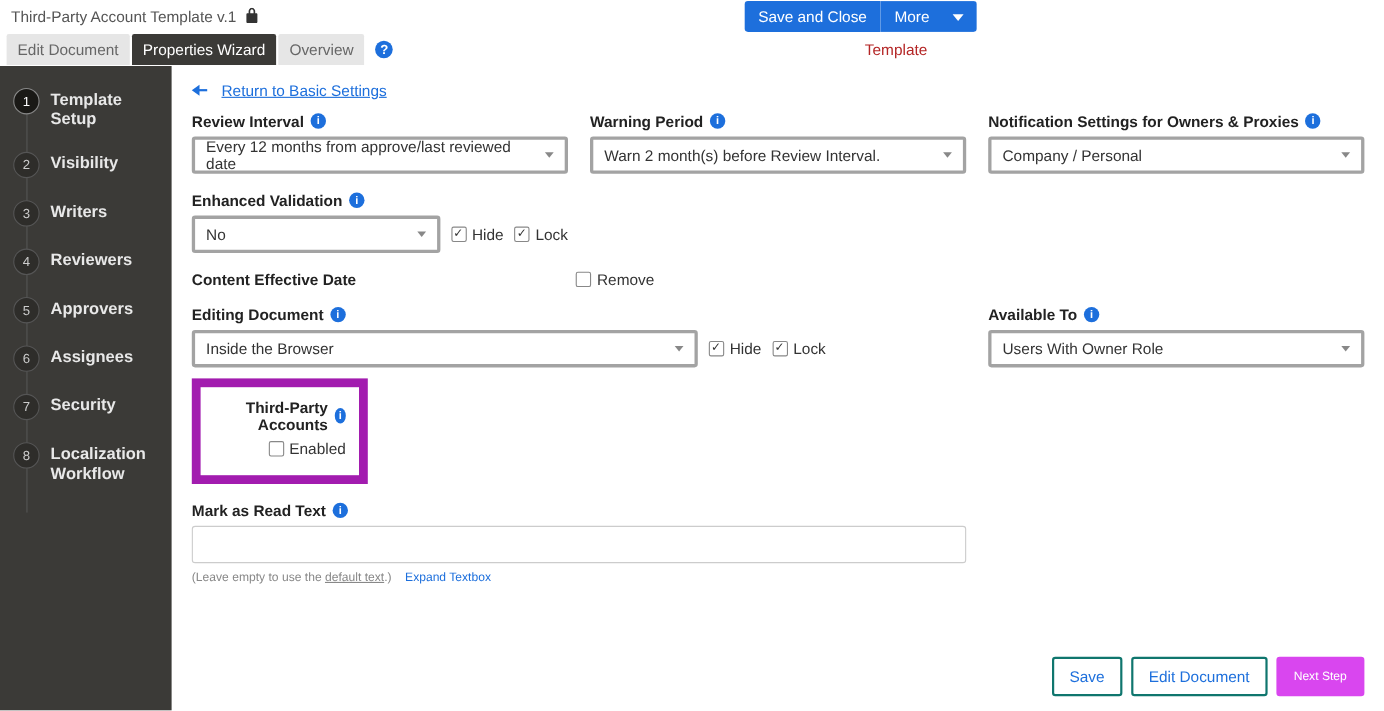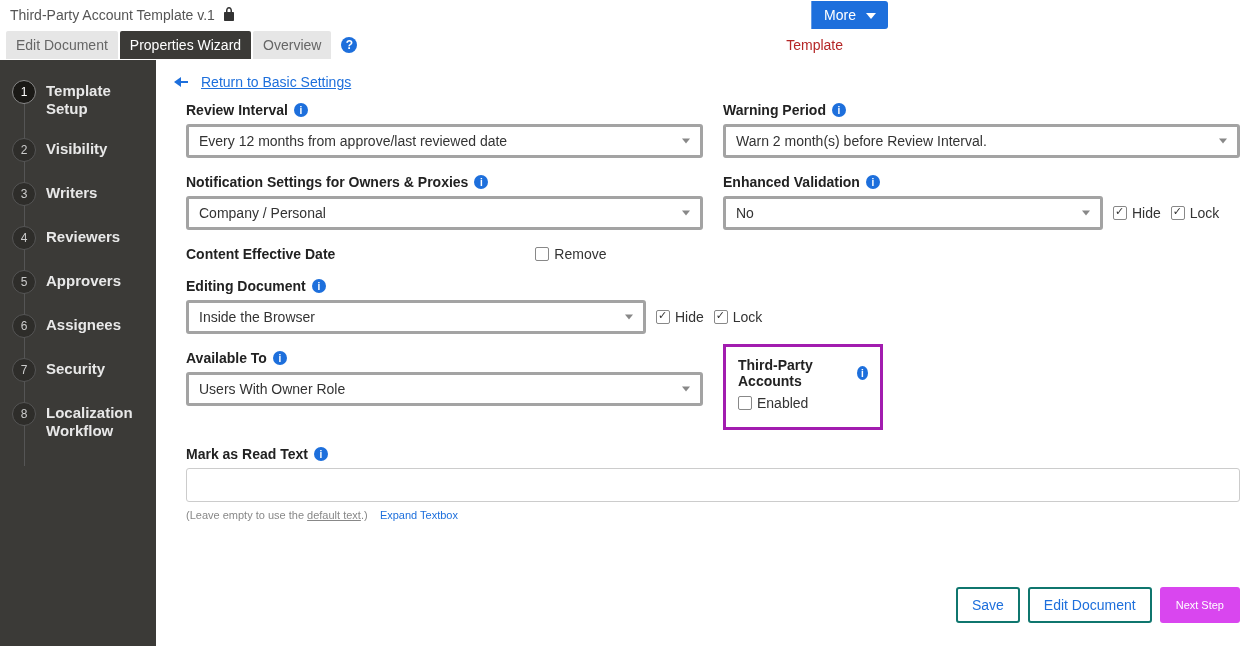--- a/index.html
+++ b/index.html
@@ -36,21 +36,21 @@
     padding: 6px 12px;
     font-size: 14px;
     cursor: pointer;
   }
   .btn-primary.save-close { border-radius: 3px 0 0 3px; }
   .btn-primary.more {
     border-left: 1px solid rgba(255,255,255,.3);
     border-radius: 0 3px 3px 0;
     display: flex;
     align-items: center;
-    gap: 10px;
+    gap: 21px;
   }
   .caret-down {
     display: inline-block;
     width: 0; height: 0;
     border-left: 5px solid transparent;
     border-right: 5px solid transparent;
     border-top: 6px solid #fff;
     margin-top: 1px;
   }
   .tabs-row {
@@ -169,24 +169,23 @@
   }
   .arrow-left::after {
     content:"";
     position:absolute;
     width:8px; height:2px;
     background:#1d6fdc;
     top:-1px; left:6px;
   }
   .grid {
     display: grid;
-    grid-template-columns: 1fr 1fr;
+    grid-template-columns: 1fr 1fr 1fr;
     column-gap: 20px;
     align-items: start;
-    margin-left: 12px;
   }
   .field { margin-bottom: 16px; }
   .field-label {
     font-weight: 700;
     color: #222;
     display: flex;
     align-items: center;
     gap: 6px;
     margin-bottom: 6px;
   }
@@ -244,23 +243,24 @@
     flex-shrink: 0;
   }
   .cb.checked::after {
     content: "✓";
     position: absolute;
     font-size: 11px;
     top: -2px; left: 1px;
     color: #333;
   }
   .highlight-box {
-    border: 3px solid #a21caf;
+    border: 8px solid #a21caf;
     padding: 10px 12px 14px;
     margin-top: -6px;
+    text-align: right;
   }
   .textarea {
     width: 100%;
     height: 34px;
     border: 1px solid #ccc;
     border-radius: 3px;
     background: #fff;
     resize: none;
   }
   .help-text {
@@ -300,20 +300,21 @@
 <body>
 
 <div class="topbar">
   <span class="doc-title">Third-Party Account Template v.1</span>
   <span class="lock-icon">
     <svg width="12" height="14" viewBox="0 0 12 14">
         <path fill="#333" d="M9 5V3.5C9 1.6 7.7 0 6 0S3 1.6 3 3.5V5H2c-.6 0-1 .4-1 1v7c0 .6.4 1 1 1h8c.6 0 1-.4 1-1V6c0-.6-.4-1-1-1H9zM4.5 3.5C4.5 2.4 5.2 1.5 6 1.5s1.5.9 1.5 2V5h-3V3.5z"></path>
       </svg>
   </span>
   <div class="top-actions">
+    <button class="btn-primary save-close">Save and Close</button>
     <button class="btn-primary more">
       <span>More</span>
       <span class="caret-down"></span>
     </button>
   </div>
 </div>
 
 <div class="tabs-row">
   <div class="tab">Edit Document</div>
   <div class="tab active">Properties Wizard</div>

